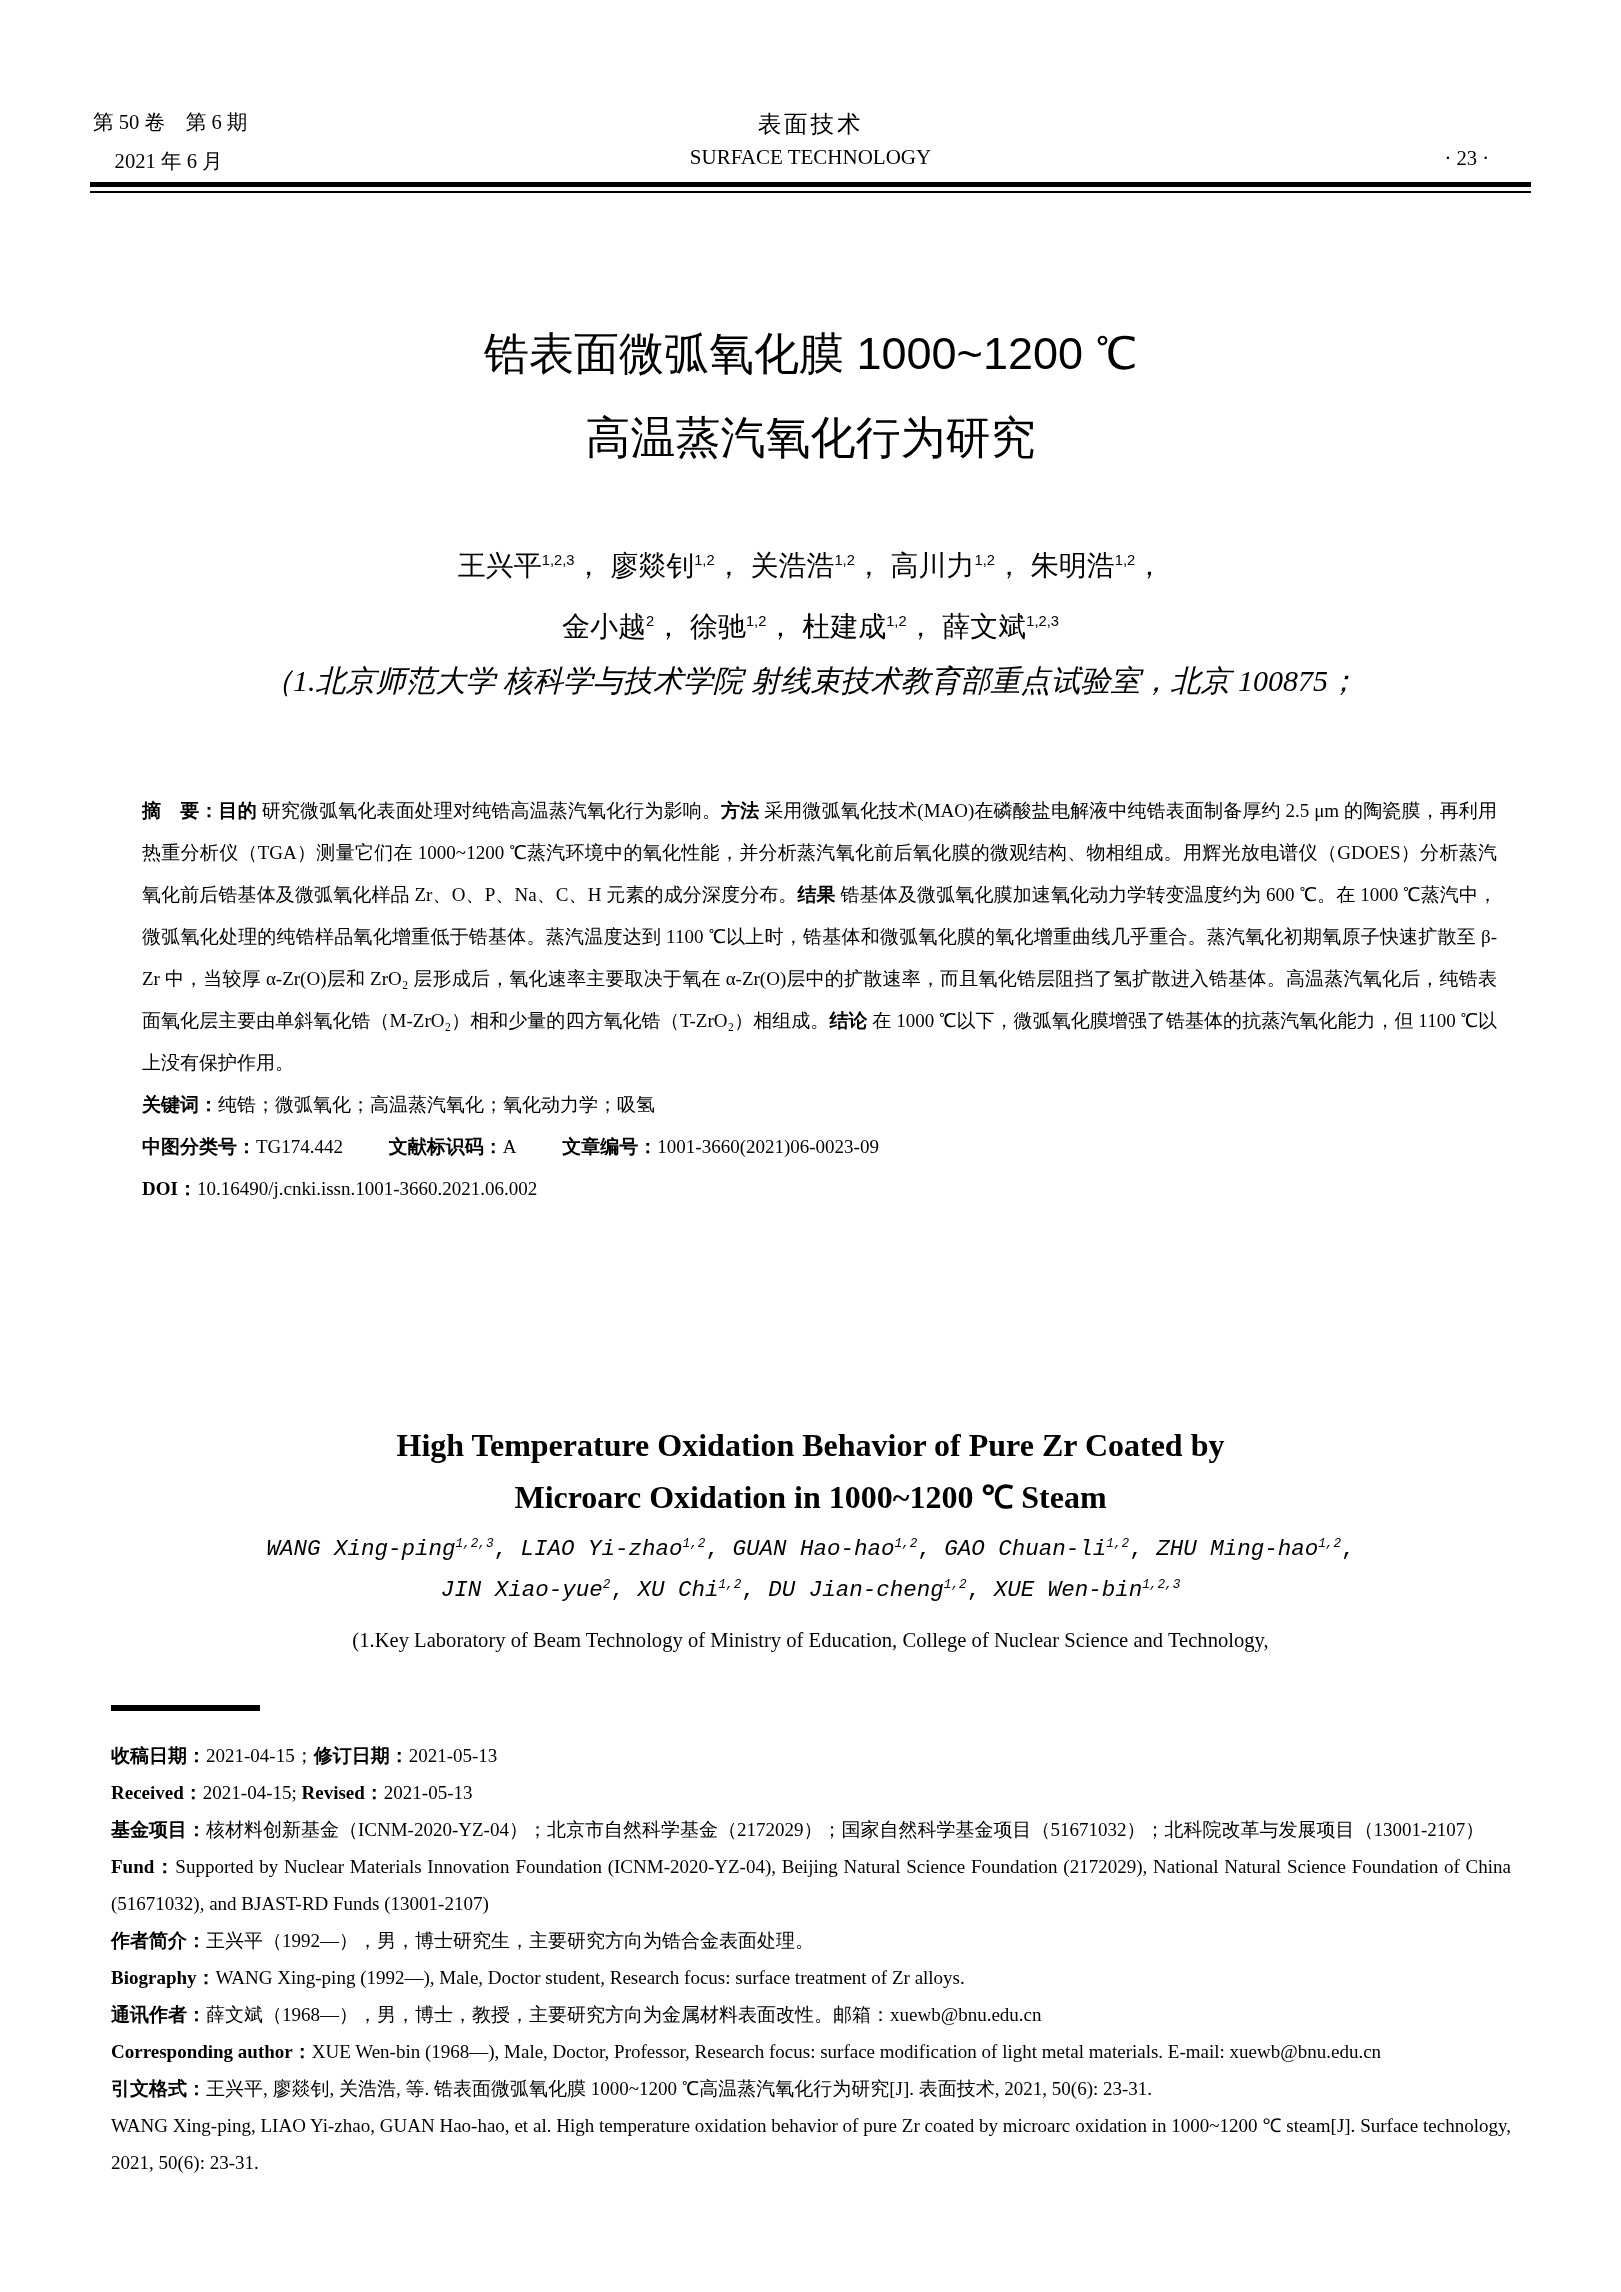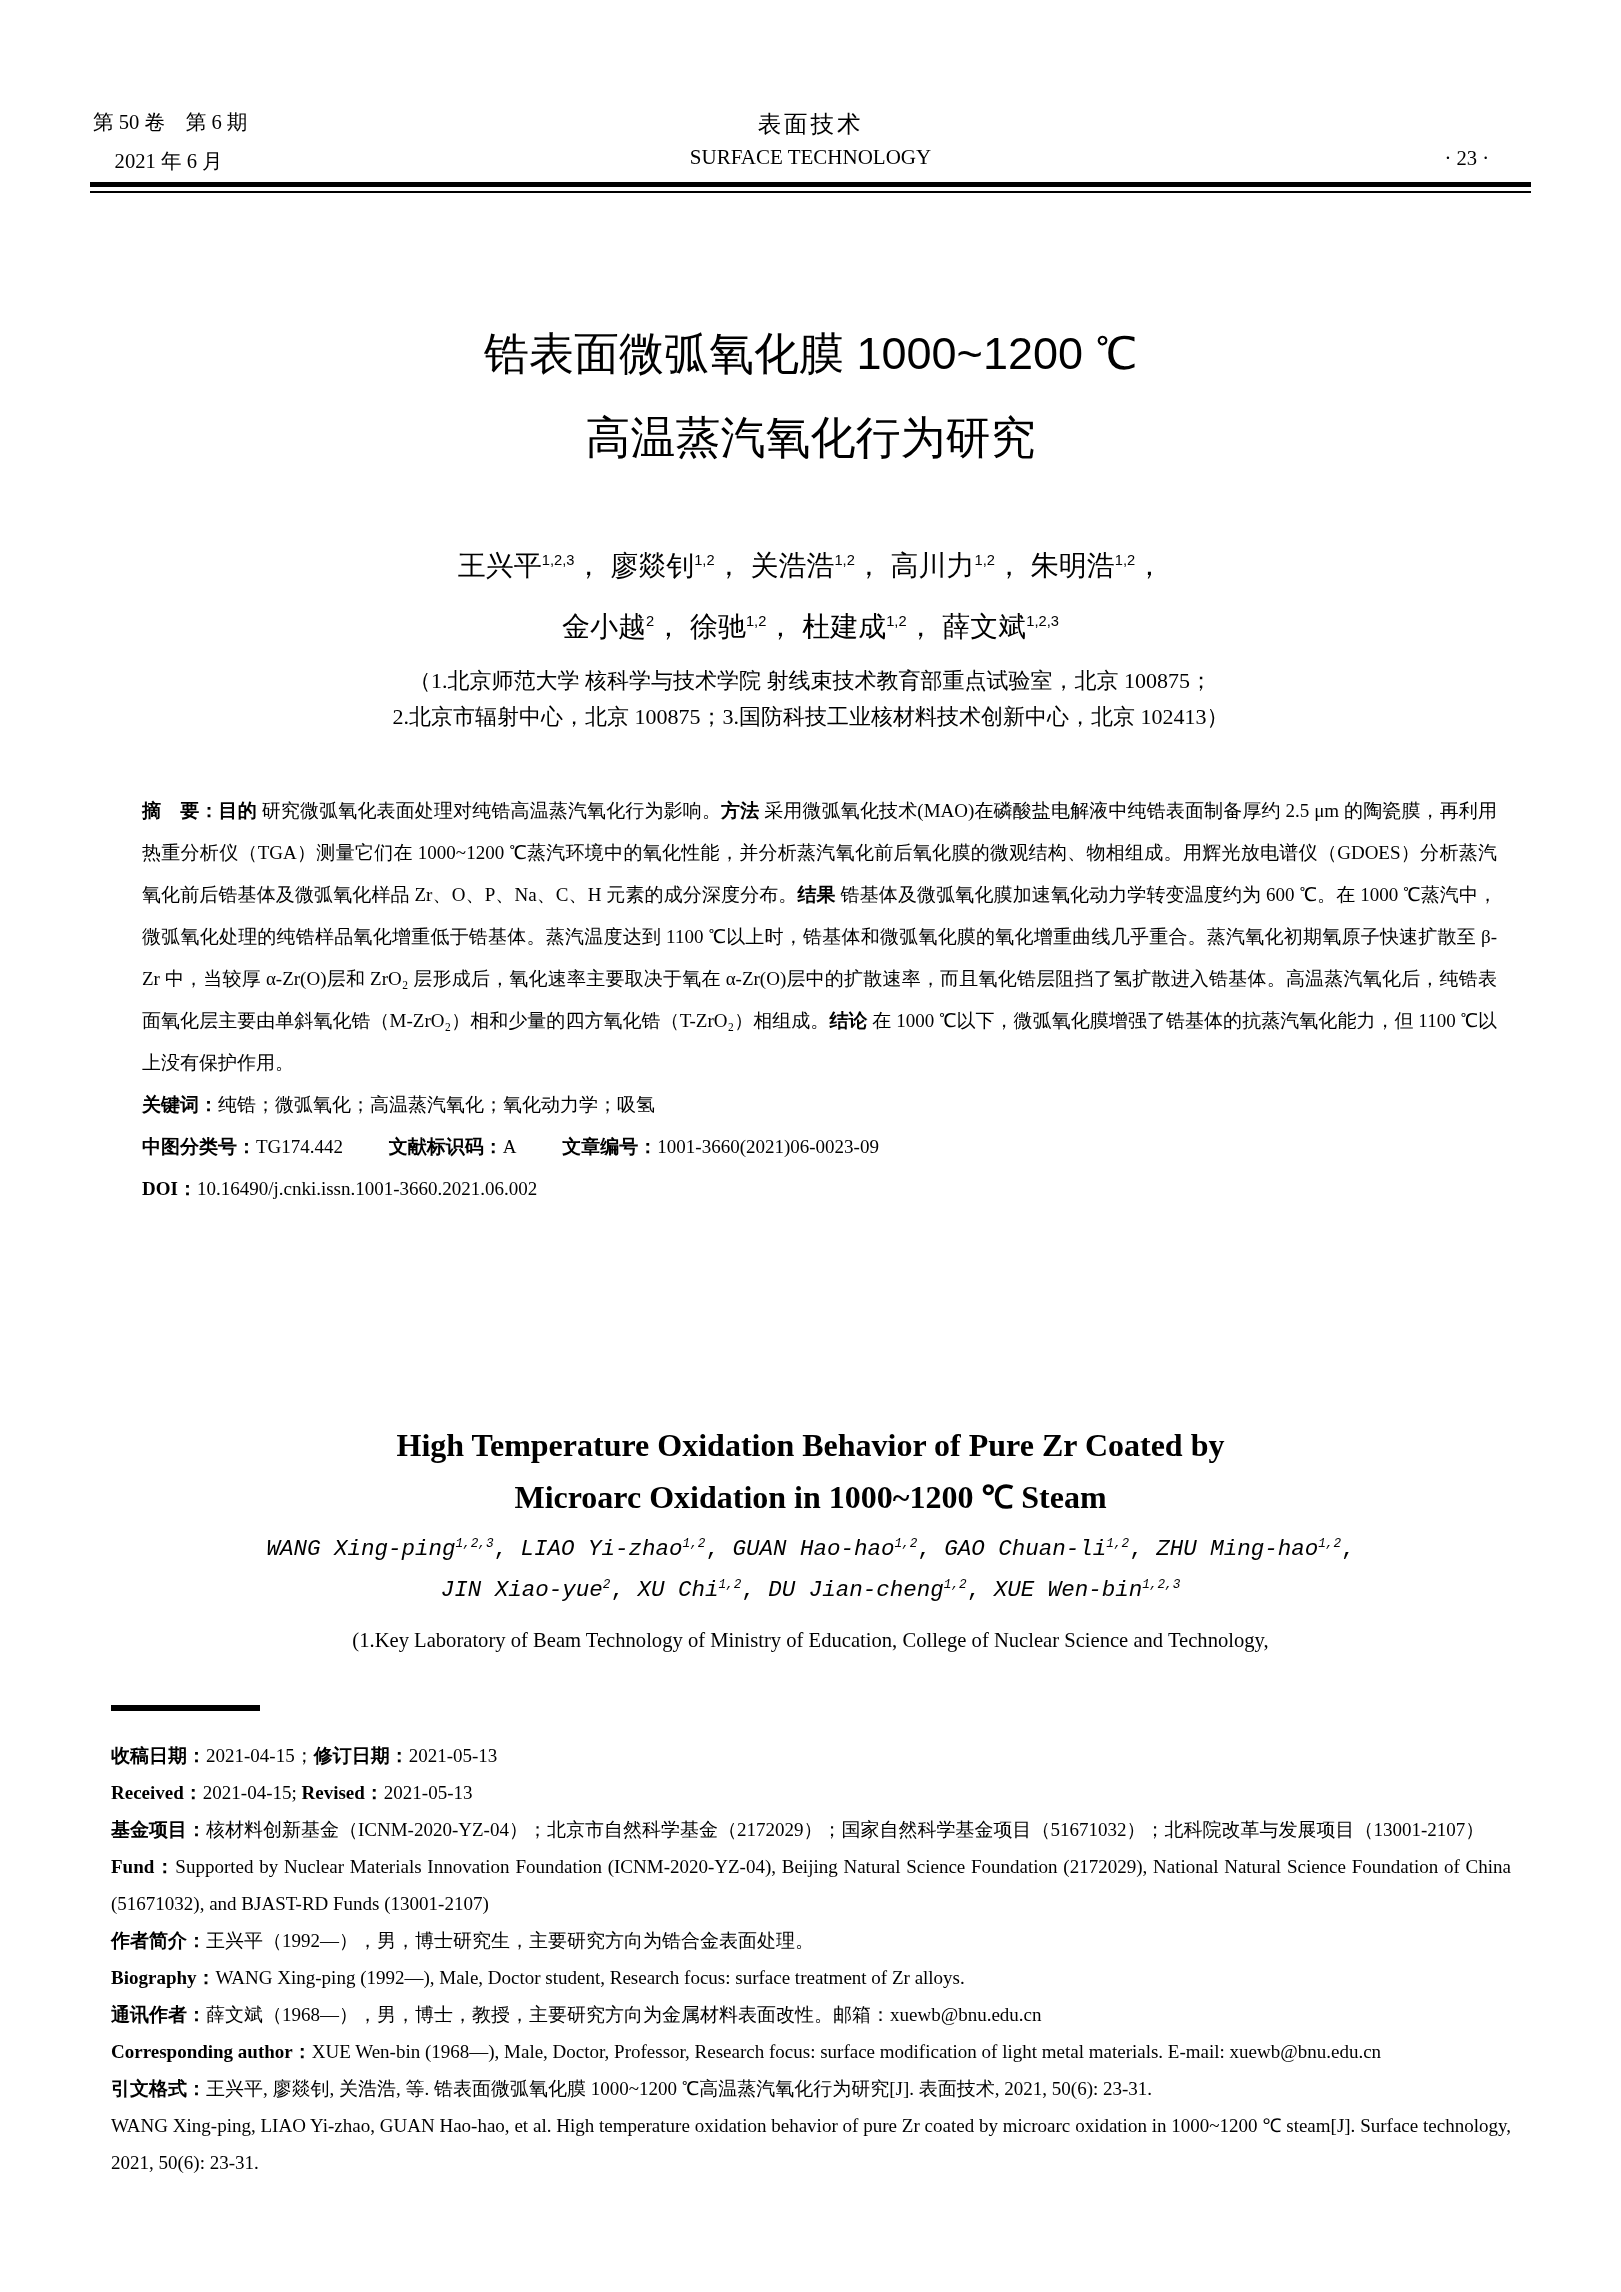--- a/index.html
+++ b/index.html
@@ -26,21 +26,21 @@
   .title-cn{position:absolute;top:312px;left:0;width:100%;text-align:center;
     font-size:45px;line-height:84px;font-family:"Liberation Sans", sans-serif;font-weight:normal;}
 
   
   .authors-cn{position:absolute;top:535px;left:0;width:100%;text-align:center;
     font-size:28px;line-height:61px;font-family:"Liberation Sans", sans-serif;font-weight:normal;}
   .authors-cn sup{font-size:14.7px;}
 
   
   .affil-cn{position:absolute;top:663px;left:0;width:100%;text-align:center;
-    font-size:22px;line-height:36px;}
+    font-size:30px;line-height:36px;font-style:italic;}
 
   
   .absblock{position:absolute;top:790px;left:142px;width:1355px;
     font-size:19px;line-height:42px;}
   .absblock .abs{text-align:justify;}
   .clc-group{margin-right:41px;}
 
   
   .title-en{position:absolute;top:1419px;left:0;width:100%;text-align:center;
     font-size:32px;line-height:52px;font-weight:bold;}
@@ -85,21 +85,20 @@
   <div>
     <span class="au"><span>金小越</span><sup>2</sup><span>，</span></span>
     <span class="au"><span>徐驰</span><sup>1,2</sup><span>，</span></span>
     <span class="au"><span>杜建成</span><sup>1,2</sup><span>，</span></span>
     <span class="au"><span>薛文斌</span><sup>1,2,3</sup><span></span></span>
   </div>
 </div>
 
 <div class="affil-cn">
   <div>（1.北京师范大学 核科学与技术学院 射线束技术教育部重点试验室，北京 100875；</div>
-  <div>2.北京市辐射中心，北京 100875；3.国防科技工业核材料技术创新中心，北京 102413）</div>
 </div>
 
 <div class="absblock">
   <p class="abs">
     <b class="hei">摘　要：</b><b class="hei">目的</b><span> 研究微弧氧化表面处理对纯锆高温蒸汽氧化行为影响。</span><b class="hei">方法</b><span> 采用微弧氧化技术(MAO)在磷酸盐电解液中纯锆表面制备厚约 2.5 μm 的陶瓷膜，再利用热重分析仪（TGA）测量它们在 1000~1200 ℃蒸汽环境中的氧化性能，并分析蒸汽氧化前后氧化膜的微观结构、物相组成。用辉光放电谱仪（GDOES）分析蒸汽氧化前后锆基体及微弧氧化样品 Zr、O、P、Na、C、H 元素的成分深度分布。</span><b class="hei">结果</b><span> 锆基体及微弧氧化膜加速氧化动力学转变温度约为 600 ℃。在 1000 ℃蒸汽中，微弧氧化处理的纯锆样品氧化增重低于锆基体。蒸汽温度达到 1100 ℃以上时，锆基体和微弧氧化膜的氧化增重曲线几乎重合。蒸汽氧化初期氧原子快速扩散至 β-Zr 中，当较厚 α-Zr(O)层和 ZrO₂ 层形成后，氧化速率主要取决于氧在 α-Zr(O)层中的扩散速率，而且氧化锆层阻挡了氢扩散进入锆基体。高温蒸汽氧化后，纯锆表面氧化层主要由单斜氧化锆（M-ZrO₂）相和少量的四方氧化锆（T-ZrO₂）相组成。</span><b class="hei">结论</b><span> 在 1000 ℃以下，微弧氧化膜增强了锆基体的抗蒸汽氧化能力，但 1100 ℃以上没有保护作用。</span>
   </p>
   <p>
     <b class="hei">关键词：</b><span>纯锆；微弧氧化；高温蒸汽氧化；氧化动力学；吸氢</span>
   </p>
   <p>

